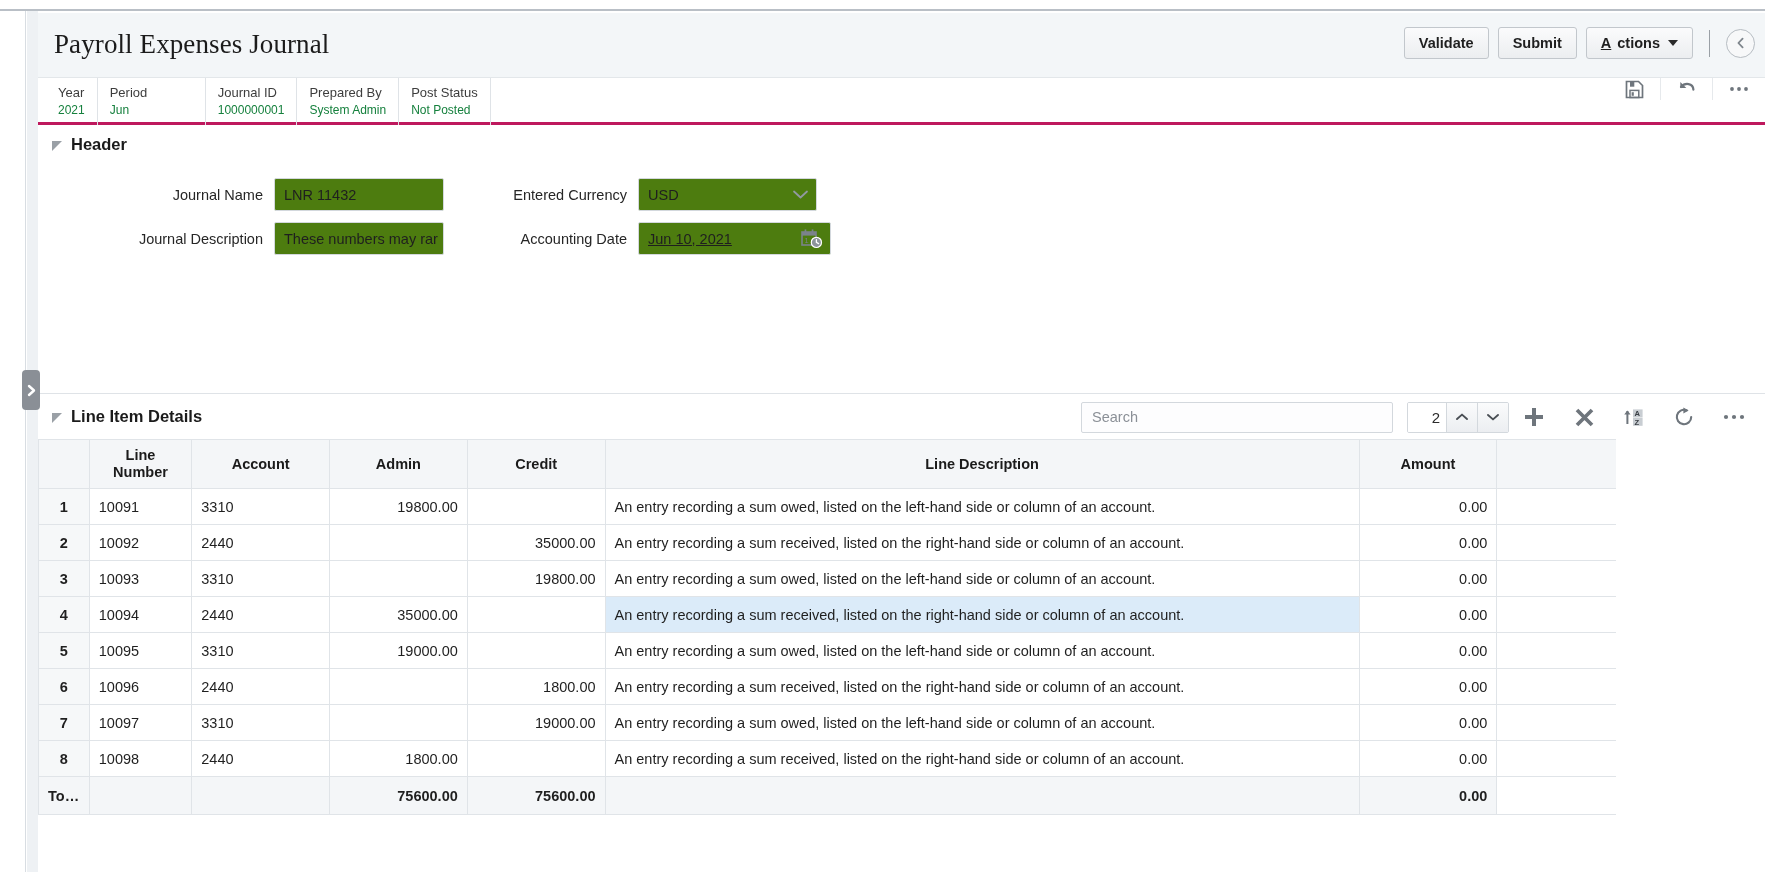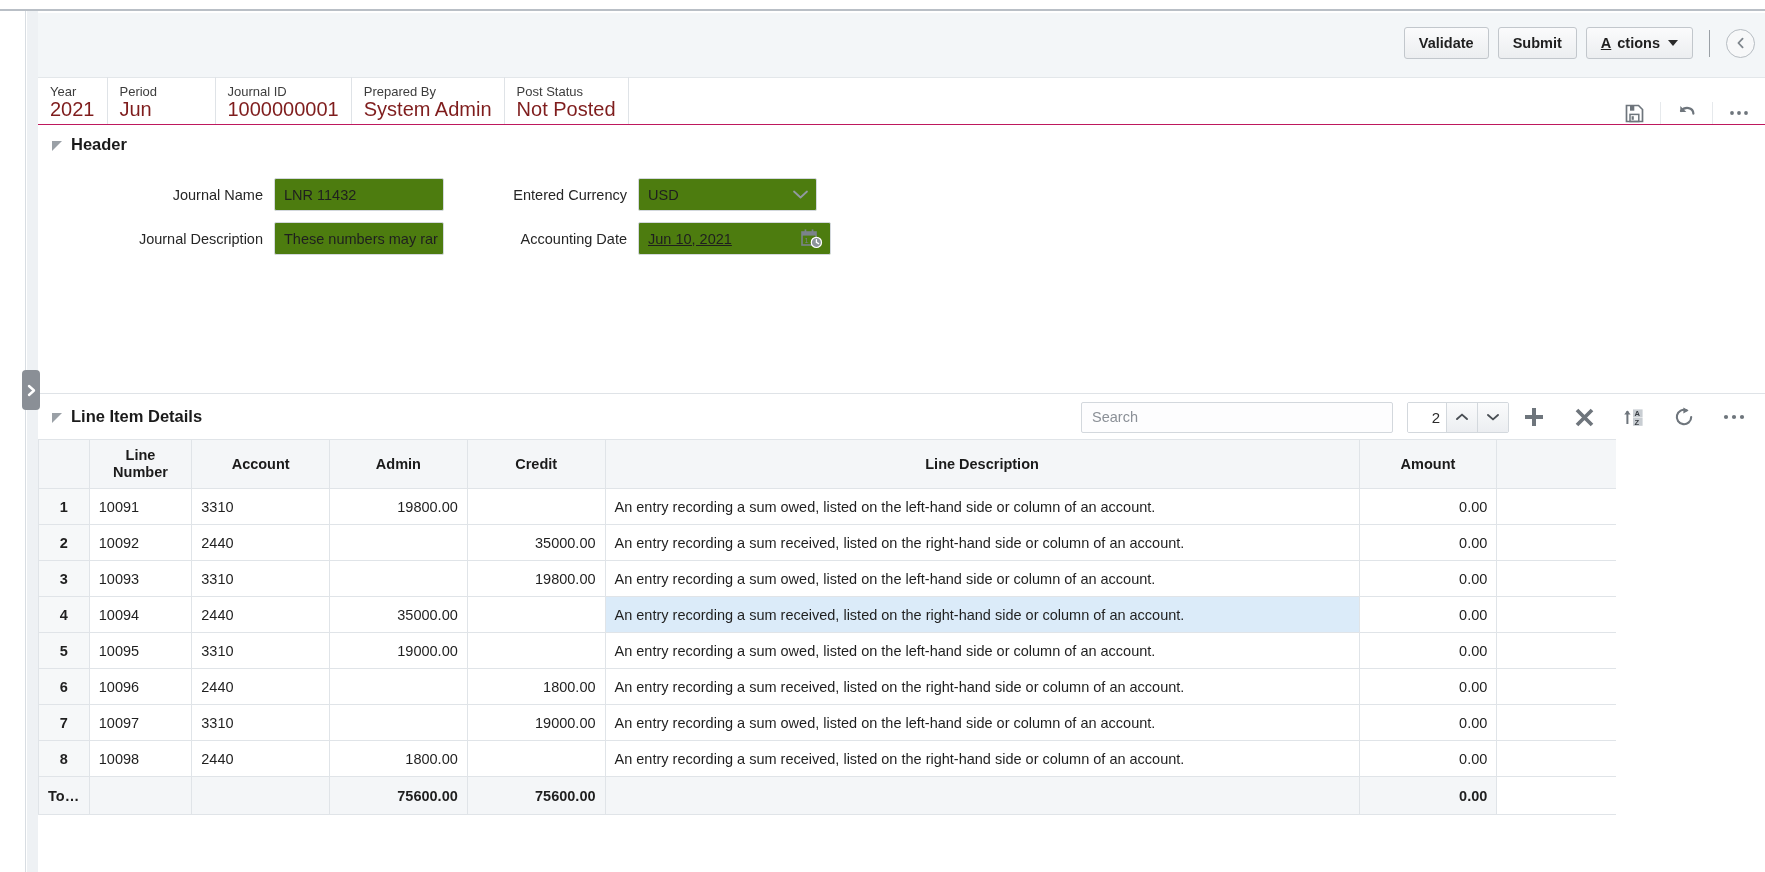--- a/index.html
+++ b/index.html
@@ -115,41 +115,42 @@
     background: #f7f8f9;
     display: flex; align-items: center; justify-content: center;
     cursor: pointer;
   }
 
   
   .infostrip {
     position: relative;
     height: 47px;
     background: #ffffff;
-    border-bottom: 1px solid #be185d;
+    border-bottom: 3px solid #be185d;
     display: flex;
-    align-items: flex-end;
+    align-items: flex-start;
+    padding-left: 8px;
   }
   .infowrap {
     display: flex;
     border-right: 1px solid #dfe3e7;
     height: 47px;
   }
   .infocell {
     padding: 4px 12px 4px 12px;
     border-right: 1px solid #dfe3e7;
     display: flex; flex-direction: column; justify-content: center;
     min-width: 0;
   }
   .infocell:last-child { border-right: none; }
   .info-label {
     font-size: 13px; color: #3d3d3d; line-height: 17px; white-space: nowrap;
   }
   .info-value {
-    font-size: 20px; color: #7f1d1d; line-height: 19px; white-space: nowrap;
+    font-size: 12px; color: #15803d; line-height: 19px; white-space: nowrap;
   }
   .infospacer { flex: 1; border-right: 1px solid #dfe3e7; }
   .infoicons { display: flex; align-items: stretch; }
   .icobox {
     width: 52px;
     border-right: 1px solid #e6e9ec;
     display: flex; align-items: center; justify-content: center;
     cursor: pointer;
   }
   .icobox:last-child { border-right: none; }
@@ -321,20 +322,21 @@
 
   <div class="drawer-handle">
     <svg width="11" height="13" viewBox="0 0 11 13">
       <path d="M3 2 L8 6.5 L3 11" fill="none" stroke="#ffffff" stroke-width="2.4" stroke-linecap="round" stroke-linejoin="round"></path>
     </svg>
   </div>
 
   <div class="page">
 
     <div class="titlebar">
+      <div class="page-title">Payroll Expenses Journal</div>
 
       <div class="title-actions">
         <div class="btn">Validate</div>
         <div class="btn">Submit</div>
         <div class="btn btn-actions">
           <span class="akey">A</span>
             <span>ctions</span>
           <span class="caret-dn"></span>
         </div>
         <div class="vdiv"></div>

